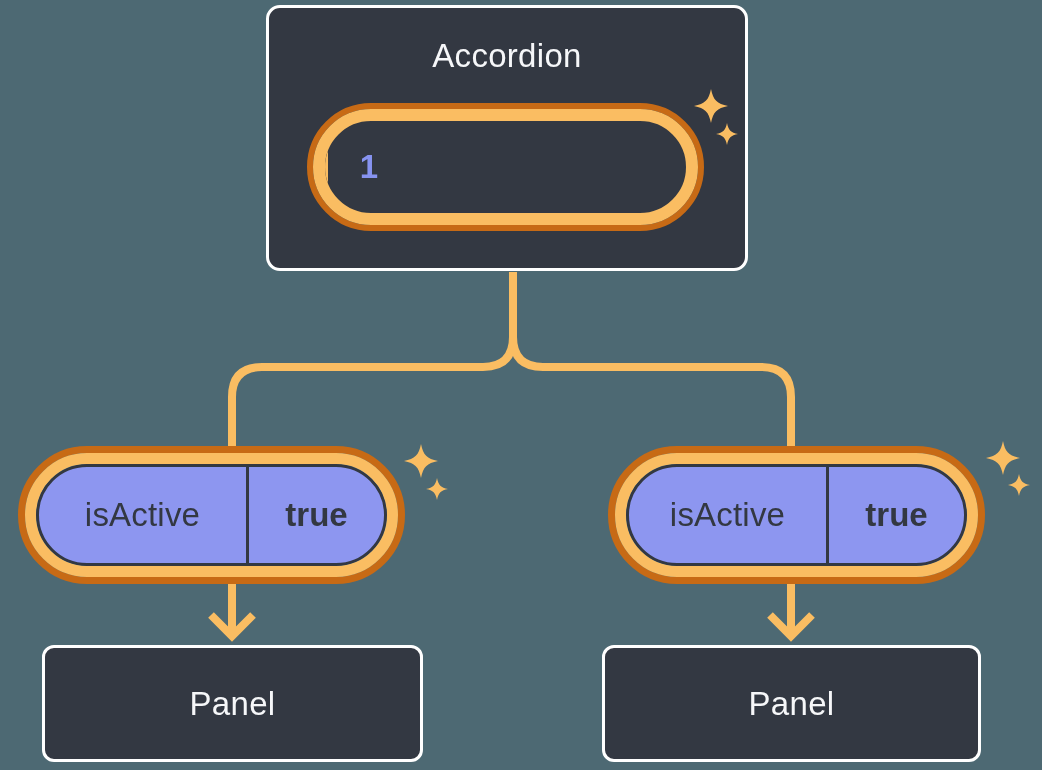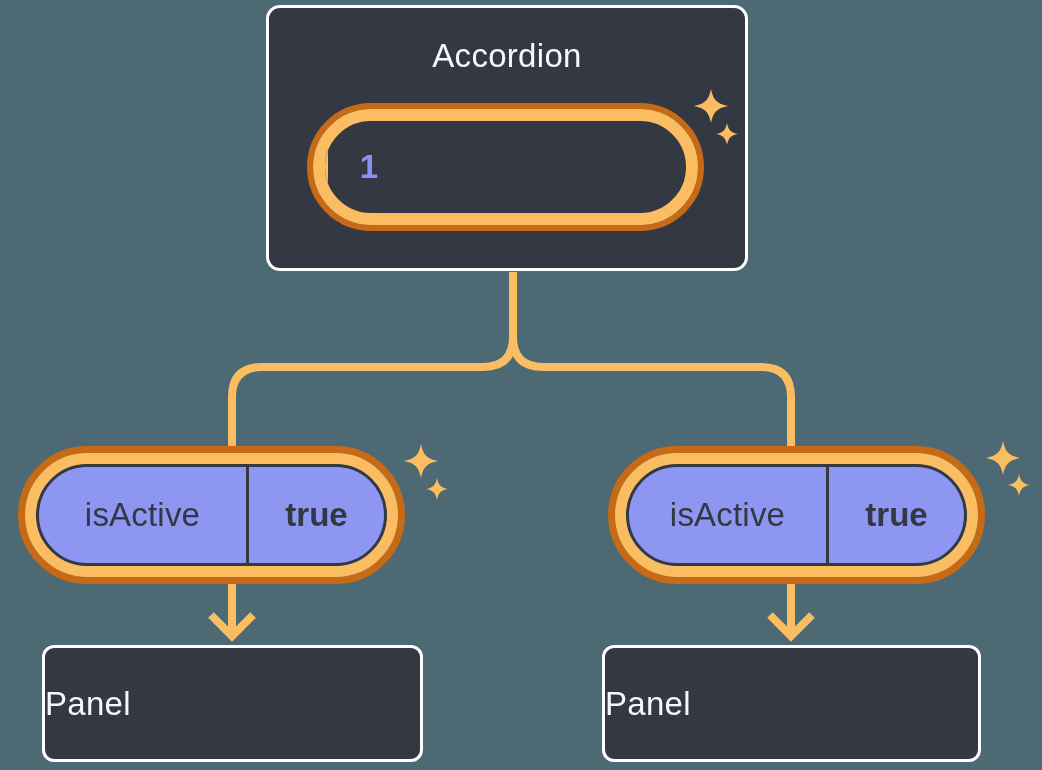--- a/index.html
+++ b/index.html
@@ -16,21 +16,21 @@
   .wire{stroke:var(--accent-light); stroke-width:8; fill:none;}
   .arrow-head{stroke:var(--accent-light); stroke-width:8; fill:none; stroke-linejoin:miter;}
   .spark{fill:var(--accent-light);}
 
   .node{position:absolute; z-index:2; background:var(--node-bg); border:3px solid var(--node-border);
         border-radius:14px; color:var(--node-text);}
   .node-root{left:266px; top:5px; width:482px; height:266px;}
   .node-title{position:absolute; left:0; right:0; top:20px; height:56px; display:flex;
               align-items:center; justify-content:center; font-size:33px; font-weight:500;
               letter-spacing:.3px; color:var(--node-text);}
-  .panel{display:flex; align-items:center; font-size:33px; font-weight:500;
+  .panel{display:flex; align-items:center; justify-content:center; font-size:33px; font-weight:500;
          letter-spacing:.3px; border-radius:12px;}
   .panel-left{left:42px; top:645px; width:381px; height:117px;}
   .panel-right{left:602px; top:645px; width:379px; height:117px;}
 
   .pill-outer{position:absolute; z-index:2; border:6px solid var(--accent-dark); border-radius:999px;}
   .pill-light{width:100%; height:100%; border:12px solid var(--accent-light); border-radius:999px;
               display:flex; overflow:hidden;}
   .state-pill{left:38px; top:95px; width:397px; height:128px;}
   .state-pill .pill-content{flex:1; display:flex; align-items:stretch; background:transparent;}
   .prop-pill{width:387px; height:138px; border-width:7px;}

